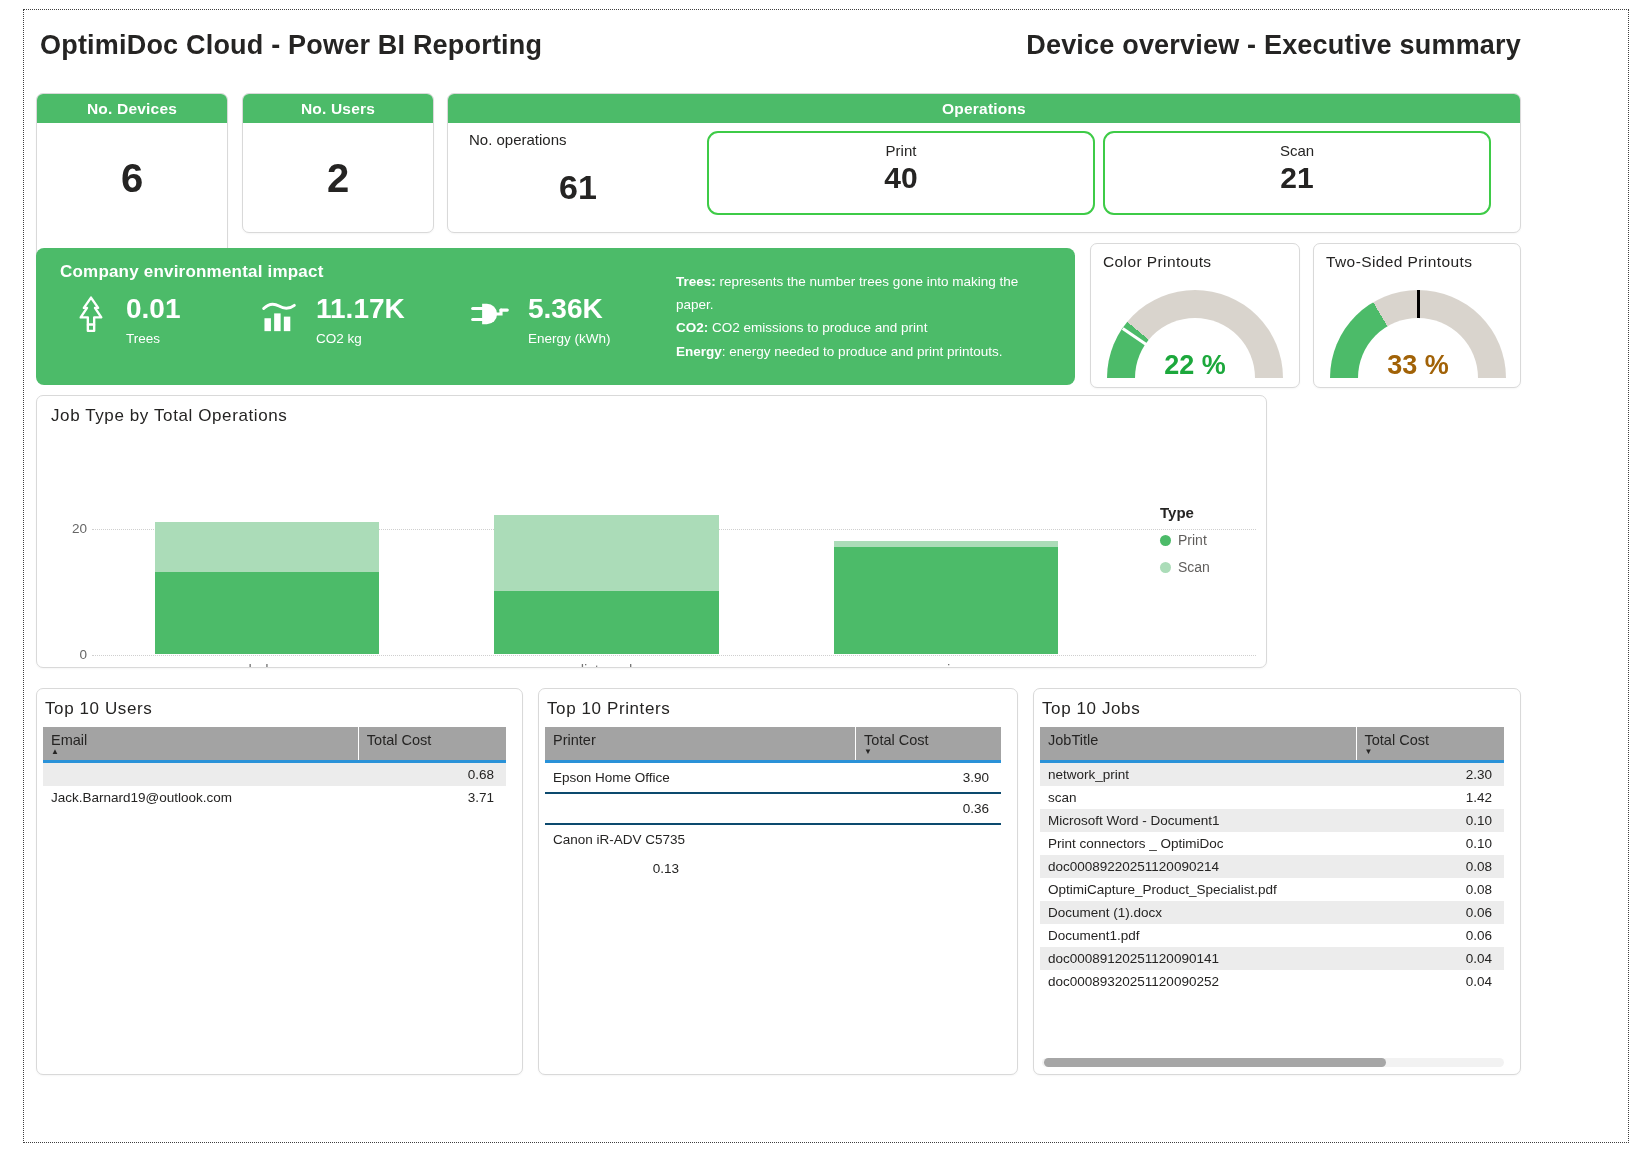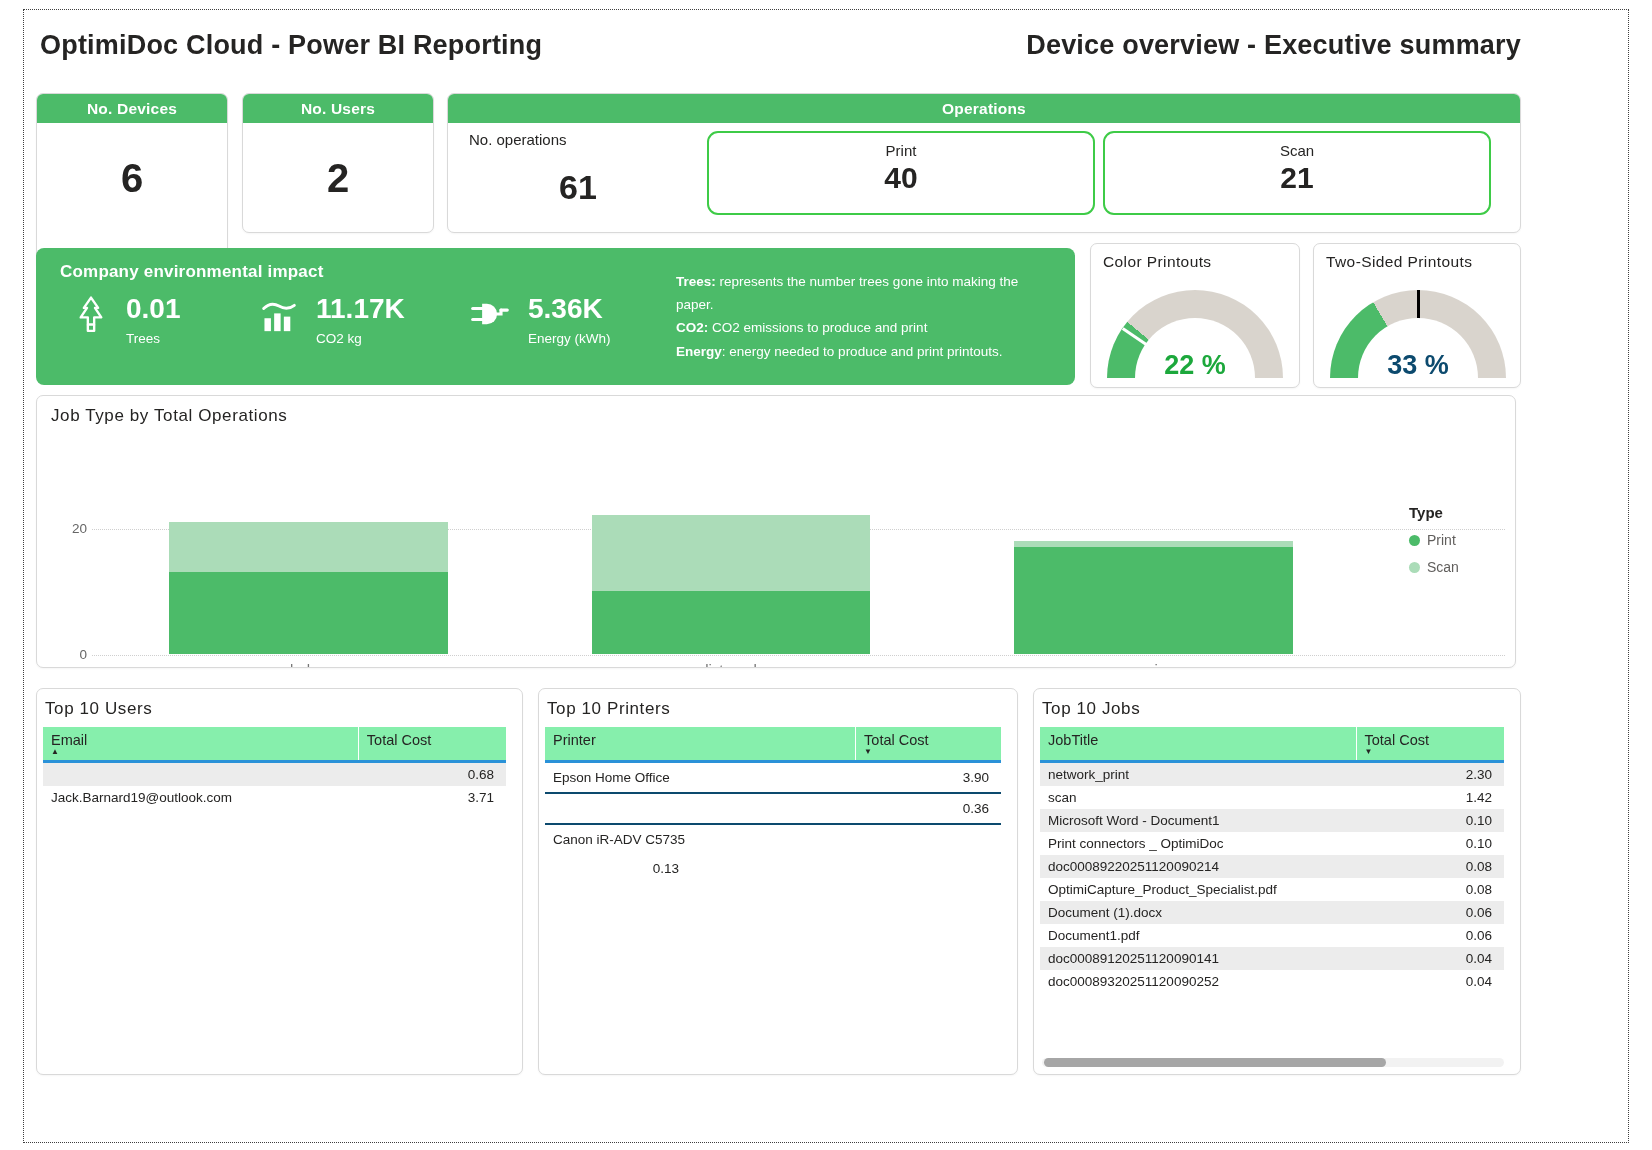--- a/index.html
+++ b/index.html
@@ -36,42 +36,42 @@
 
   .gauge-card { height:145px; top:243px; }
   .gc1 { left:1090px; width:210px; } .gc2 { left:1313px; width:208px; }
   .gauge-title { position:absolute; left:12px; top:9px; font-size:15.5px; letter-spacing:.4px; color:#252423; }
   .gauge { position:absolute; left:16px; top:46px; width:176px; height:88px; overflow:hidden; }
   .gauge .ring { position:absolute; left:0; top:0; width:176px; height:176px; border-radius:50%; }
   .gauge .marker { position:absolute; left:86.5px; top:0; width:3px; height:88px; transform-origin:50% 100%; }
   .gauge .hole { position:absolute; left:28px; top:28px; width:120px; height:120px; border-radius:50%; background:#fff; }
   .gauge .gval { position:absolute; left:0; right:0; bottom:-3px; text-align:center; font-size:27px; font-weight:bold; }
 
-  .chart-panel { left:36px; top:395px; width:1480px; height:273px; }
+  .chart-panel { left:36px; top:395px; width:1231px; height:273px; }
   .chart-title { position:absolute; left:14px; top:10px; font-size:17px; font-weight:500; letter-spacing:.6px; }
   .gridline { position:absolute; left:55px; right:10px; border-top:1px dotted #cfcfcf; }
   .gl20 { top:133px; } .gl0 { top:259px; }
   .ytick { position:absolute; left:10px; width:40px; text-align:right; font-size:13.5px; color:#666; }
   .yt20 { top:125px; } .yt0 { top:251px; }
   .plot { position:absolute; left:60px; right:150px; top:20px; bottom:13px; display:flex; }
   .bcol { flex:1; position:relative; }
   .bar-stack { position:absolute; left:17%; width:66%; bottom:0; display:flex; flex-direction:column; }
   .seg-scan { background:#abdcb8; } .seg-print { background:#4cbb69; }
   .cat-label { position:absolute; left:0; right:0; bottom:-24px; text-align:center; font-size:15px; color:#767676; }
   .legend { position:absolute; right:14px; top:108px; width:92px; }
   .legend-title { font-size:15px; font-weight:bold; color:#252423; }
   .legend-item { display:flex; align-items:center; gap:7px; margin-top:11px; }
   .legend-dot { width:11px; height:11px; border-radius:50%; }
   .legend-item span { font-size:14px; color:#605e5c; }
 
   .table-card { top:688px; height:387px; }
   .tc-users { left:36px; width:487px; } .tc-printers { left:538px; width:480px; } .tc-jobs { left:1033px; width:488px; }
   .table-title { margin:10px 0 8px 8px; font-size:17px; font-weight:500; letter-spacing:.6px; }
   .ptable { margin:0 16px 0 6px; }
-  .thead { display:flex; background:#86efac; border-bottom:3px solid #2a92d8; }
+  .thead { display:flex; background:#a3a3a3; border-bottom:3px solid #2a92d8; }
   .th { padding:5px 0 3px 8px; }
   .th-name { flex:1; } .th-cost { width:32%; border-left:1px solid #fff; }
   .th .th-label { font-size:14.5px; color:#252423; }
   .th .sort-arrow { font-size:8px; line-height:8px; height:9px; color:#252423; }
   .trow { display:flex; }
   .trow .cell-name { flex:1; padding:4px 0 4px 8px; font-size:13.5px; white-space:nowrap; overflow:hidden; }
   .trow .cell-cost { width:32%; padding:4px 12px 4px 0; font-size:13.5px; text-align:right; }
   .striped .trow:nth-child(even) { background:#ececec; }
   .bordered .trow { border-bottom:2px solid #0c4a6e; }
   .bordered .trow:last-child { border-bottom:none;flex-direction:column; }
@@ -174,21 +174,21 @@
       <div class="hole"></div>
       <div class="gval" style="color: rgb(28, 168, 60);">22 %</div>
     </div>
   </div>
   <div class="card gauge-card gc2">
     <div class="gauge-title">Two-Sided Printouts</div>
     <div class="gauge">
       <div class="ring" style="background: conic-gradient(from 270deg, rgb(76, 187, 105) 0deg, rgb(76, 187, 105) 59.4deg, rgb(217, 212, 205) 59.4deg, rgb(217, 212, 205) 180deg, transparent 180deg, transparent 360deg);"></div>
       <div class="marker" style="background: rgb(0, 0, 0); transform: rotate(0deg);"></div>
       <div class="hole"></div>
-      <div class="gval" style="color: #0c4a6e;">33 %</div>
+      <div class="gval" style="color: #a16207;">33 %</div>
     </div>
   </div>
 
   <div class="card chart-panel">
     <div class="chart-title">Job Type by Total Operations</div>
     <div class="gridline gl20"></div>
     <div class="gridline gl0"></div>
     <div class="ytick yt20">20</div>
     <div class="ytick yt0">0</div>
     <div class="plot">

